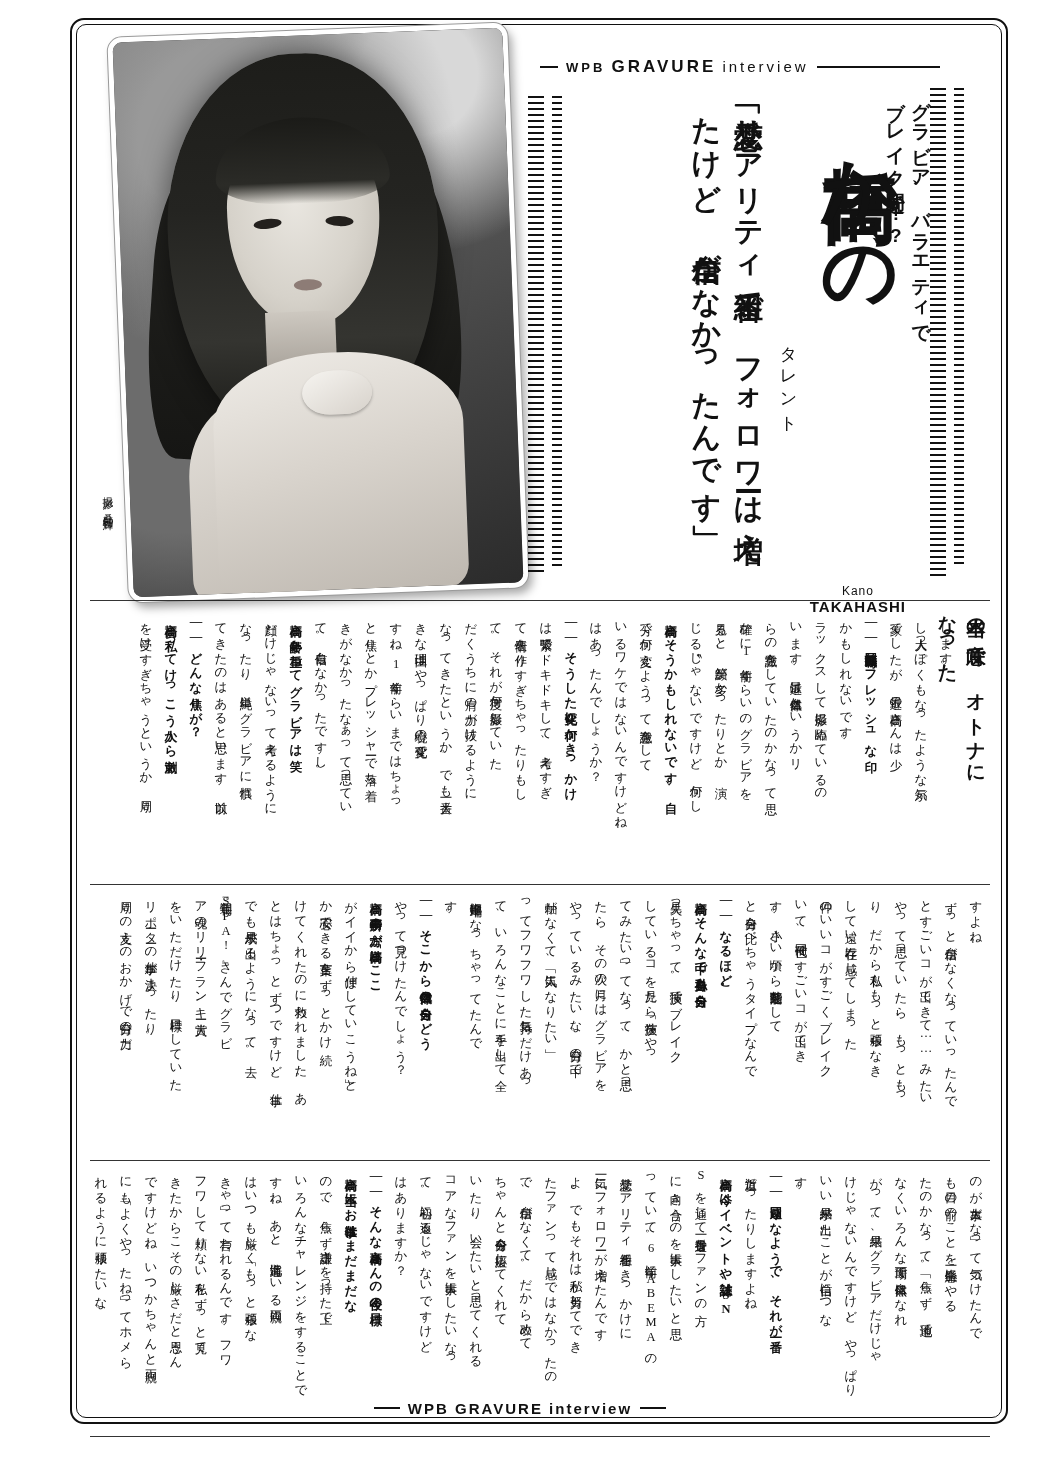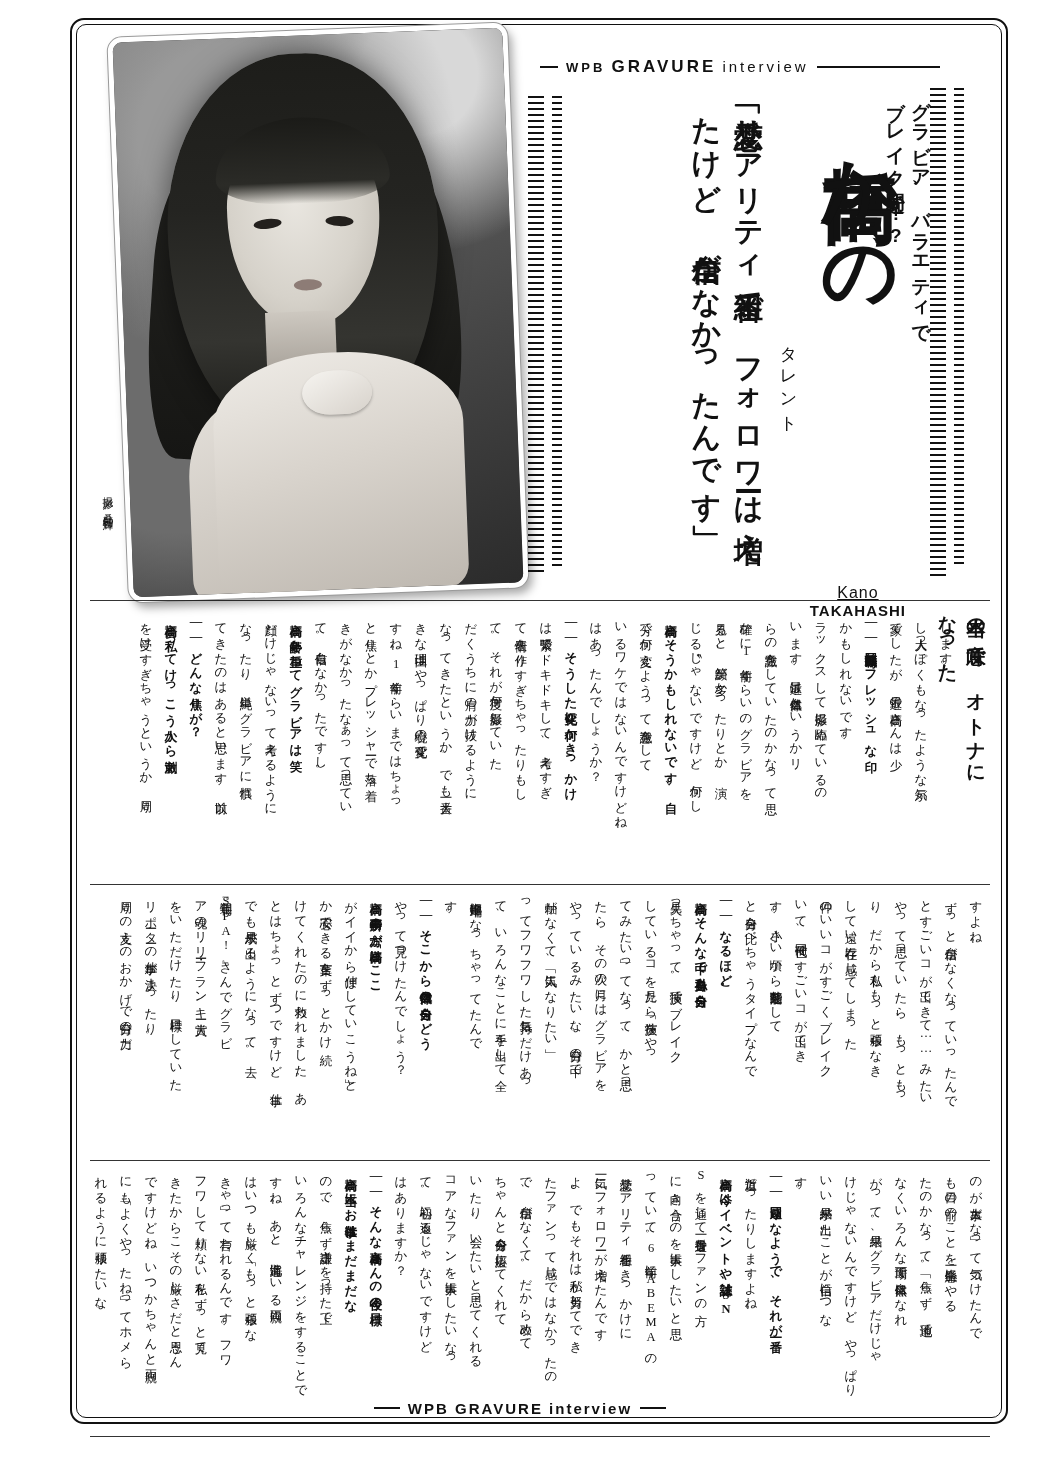--- a/index.html
+++ b/index.html
@@ -183,21 +183,21 @@
     position:absolute;right:140px;top:250px;
     font-size:17px;letter-spacing:4px;
     font-family:"Liberation Sans", sans-serif;
     height:120px;
   }
   .romaji{
     position:absolute;right:34px;top:500px;
     text-align:center;
     font-family:"Liberation Sans", sans-serif;
   }
-  .romaji .r1{font-size:16px;letter-spacing:1px;text-decoration:underline;}
+  .romaji .r1{font-size:12px;letter-spacing:1px;}
   .romaji .r2{font-size:15px;font-weight:bold;letter-spacing:1px;}
   .quote{
     position:absolute;right:170px;top:12px;
     font-size:29px;line-height:1.45;letter-spacing:1px;
     font-weight:bold;
     font-family:"Liberation Sans", sans-serif;
     height:470px;
   }
 
   

